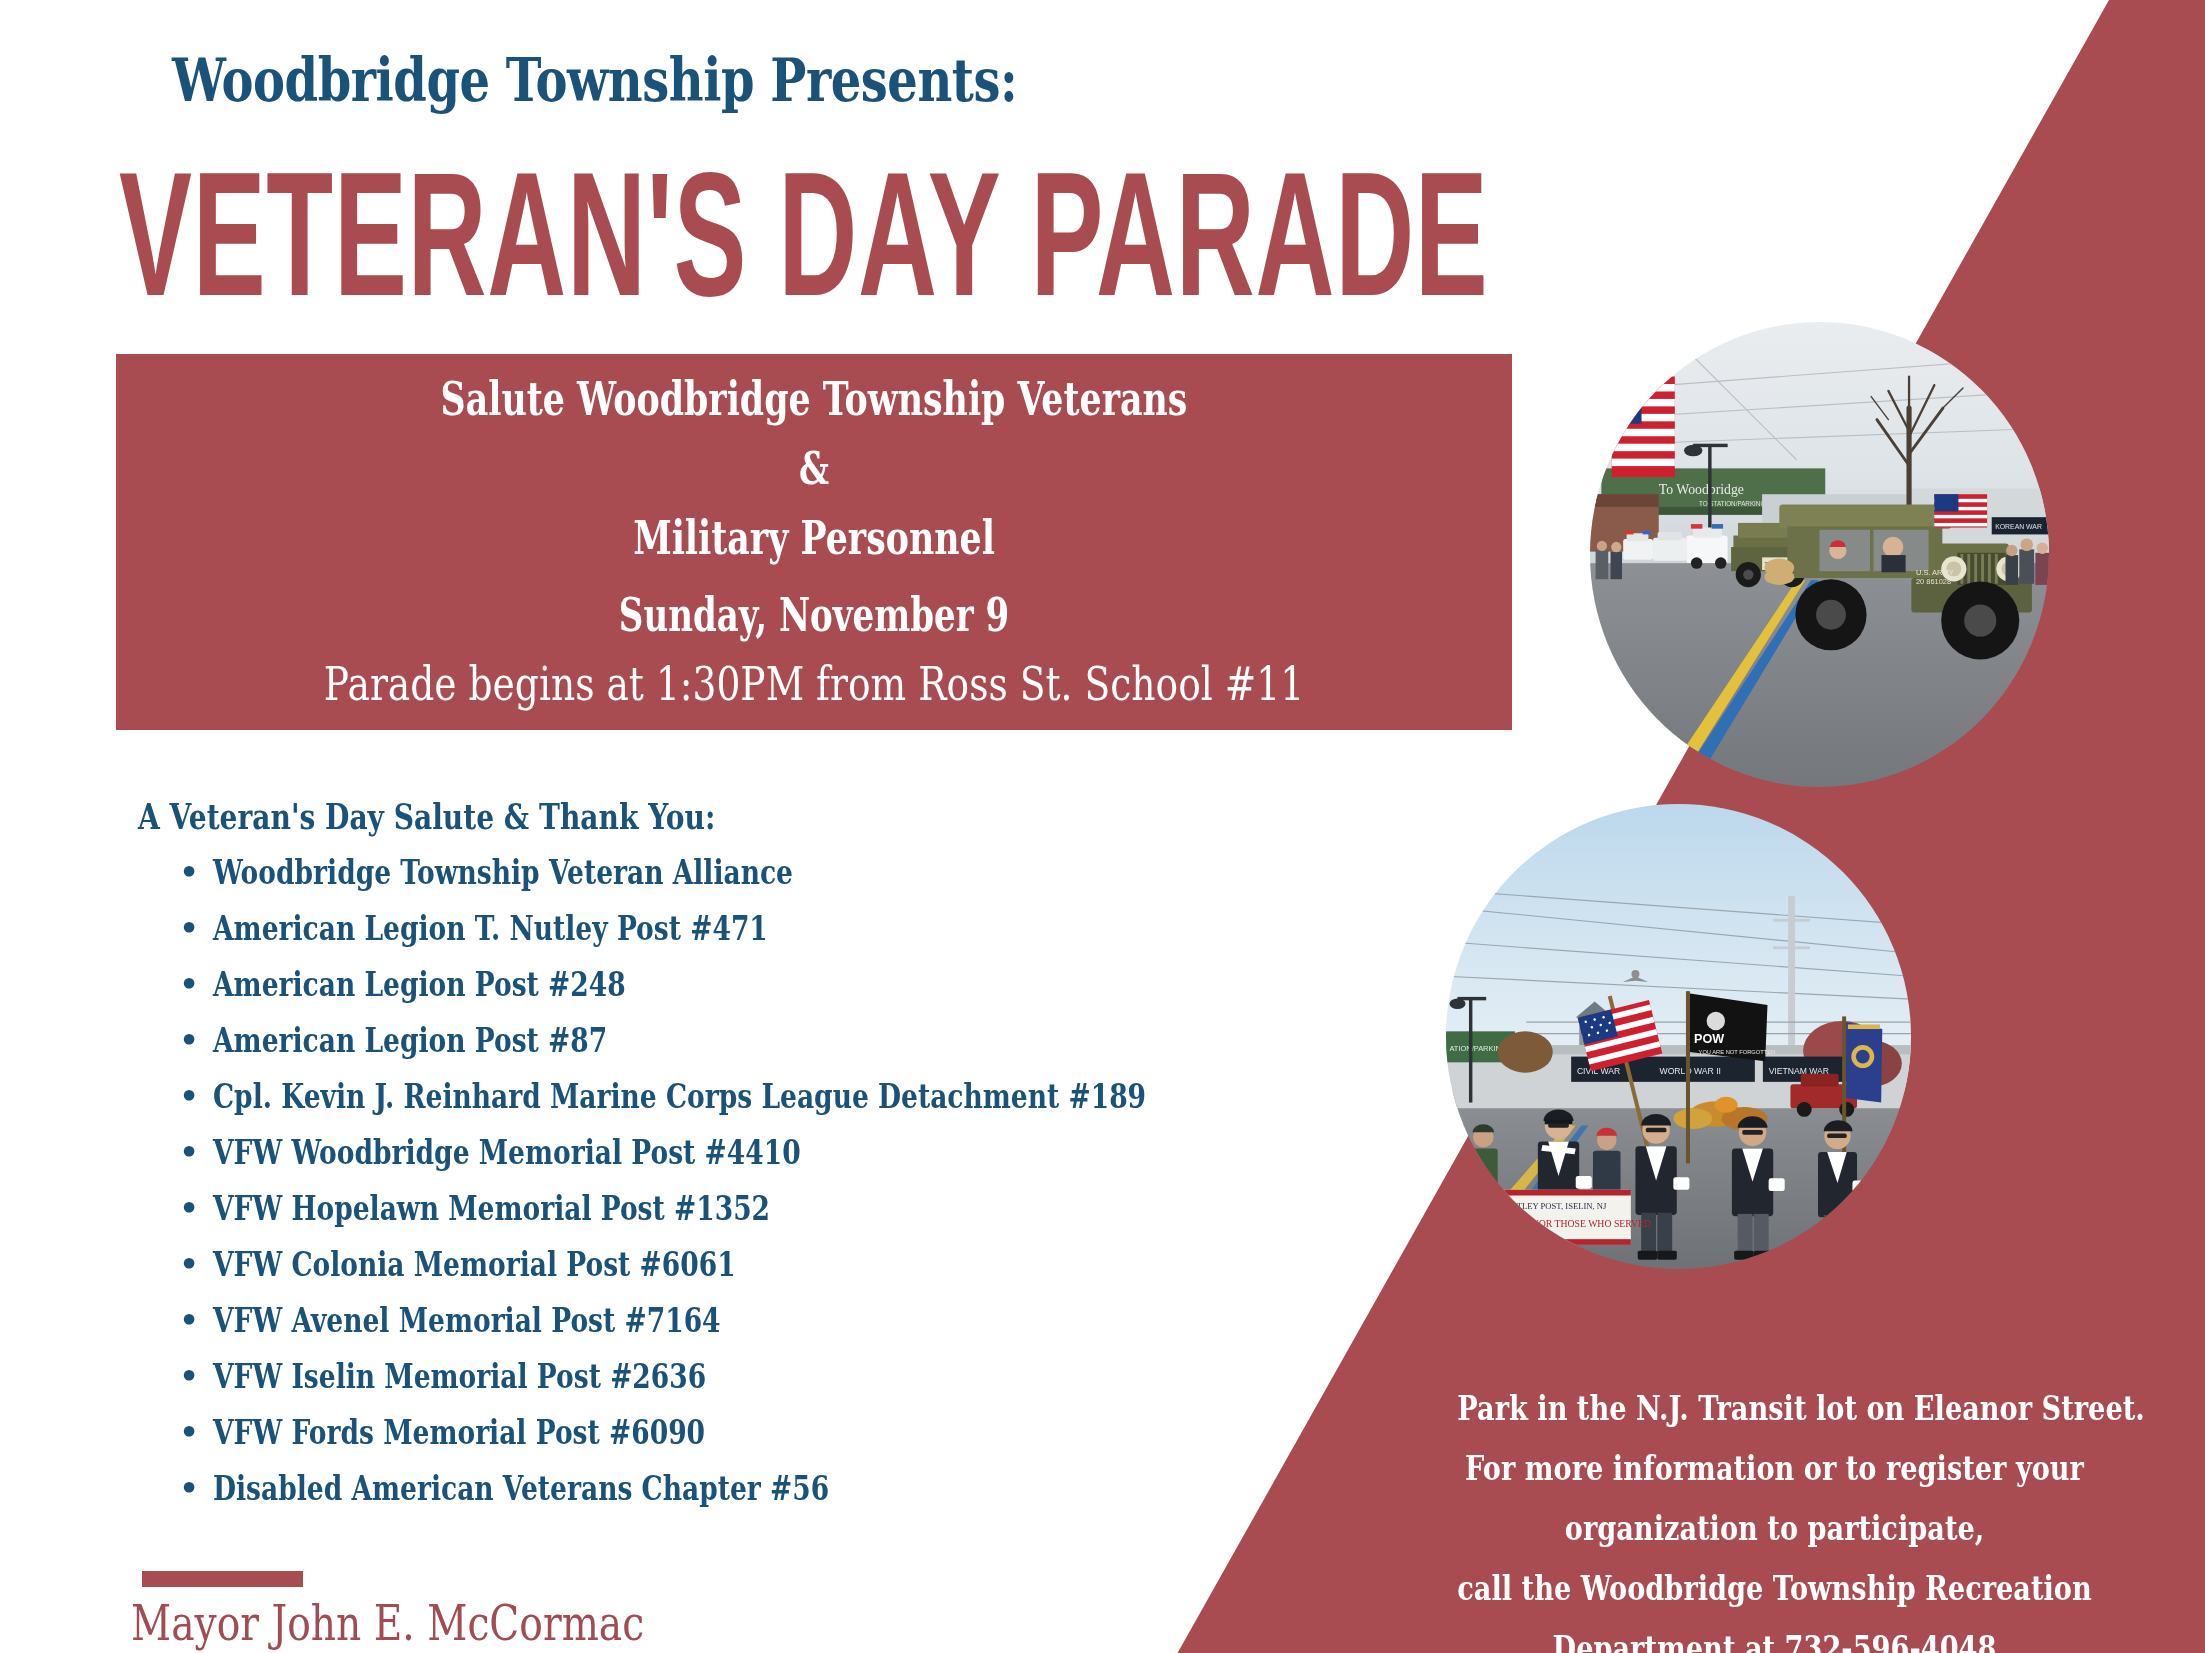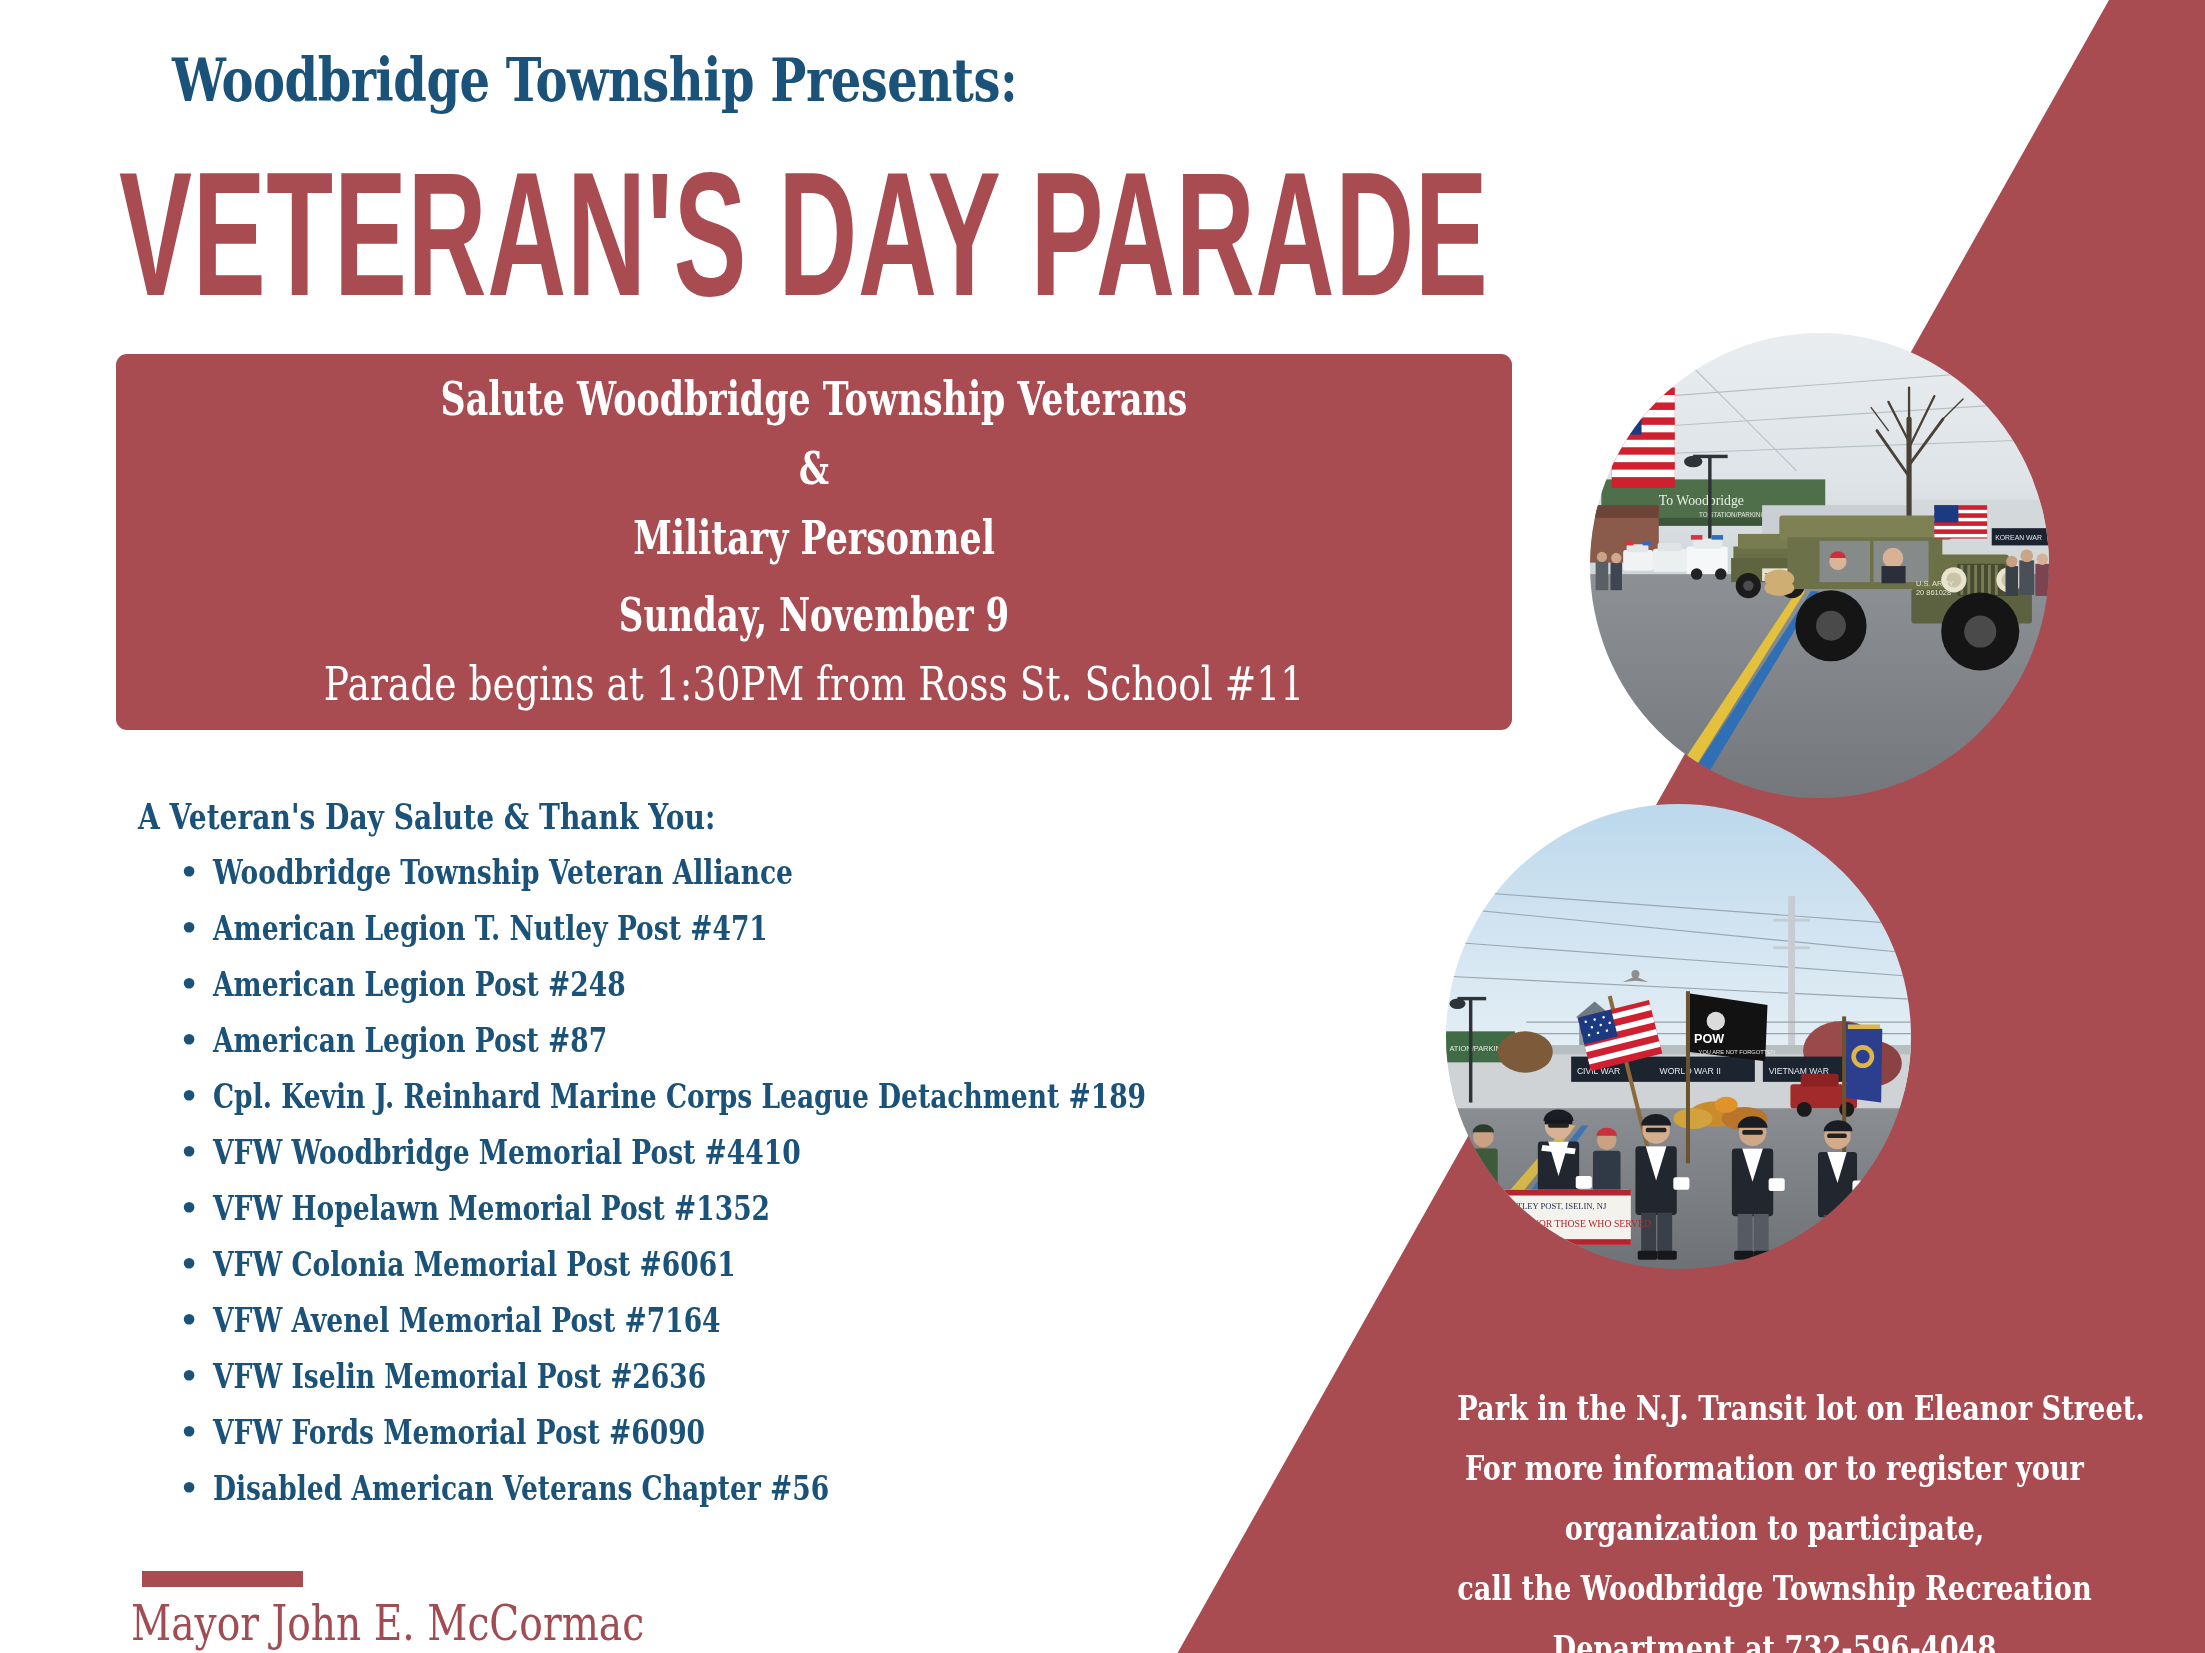--- a/index.html
+++ b/index.html
@@ -70,21 +70,20 @@
 
   
   .banner {
     position: absolute;
     left: 116px;
     top: 354px;
     width: 1396px;
     height: 376px;
     background: #a84c52;
     z-index: 4;
-    border-radius: 11px;
   }
   .banner-inner {
     position: absolute;
     left: 0; top: 0;
     width: 1396px;
     text-align: center;
     color: #ffffff;
   }
   .banner-line {
     font-family: "DejaVu Serif", serif;
@@ -197,21 +196,21 @@
 
   
   .photo {
     position: absolute;
     border-radius: 50%;
     overflow: hidden;
     z-index: 3;
   }
   .photo-top {
     left: 1590px;
-    top: 333px;
+    top: 322px;
     width: 459px;
     height: 465px;
     text-align: center;
   }
   .photo-bottom {
     left: 1446px;
     top: 804px;
     width: 465px;
     height: 465px;
     z-index: 5;

